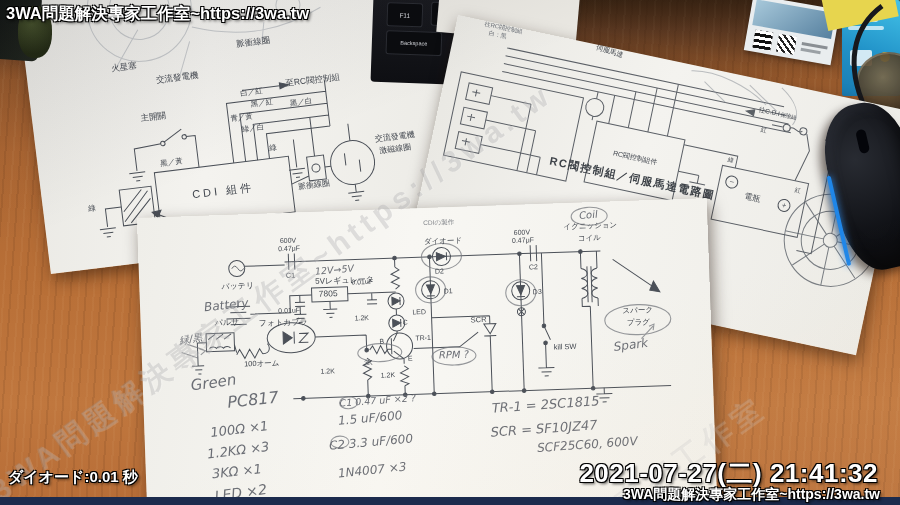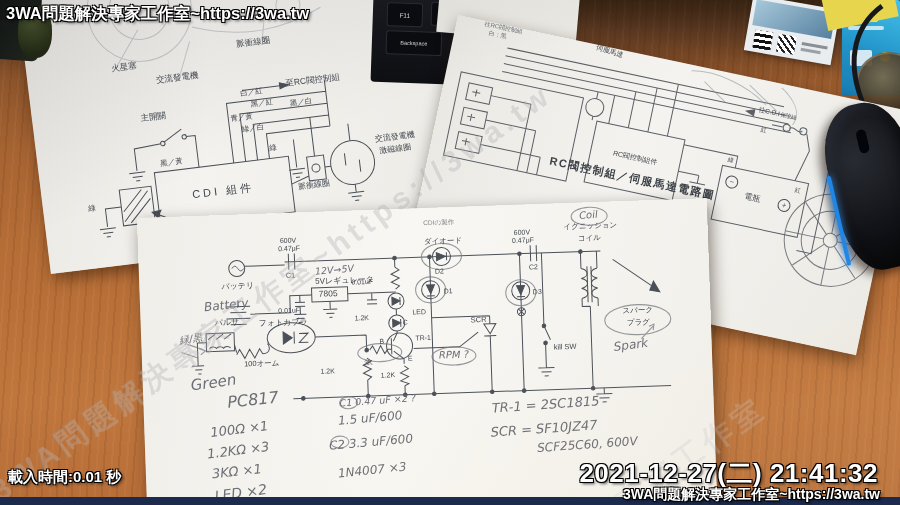--- a/index.html
+++ b/index.html
@@ -334,16 +334,16 @@
   <div class="abs" style="left:36px;top:26px;width:10px;height:24px;background:#04050a;border-radius:5px"></div>
   <div class="abs" style="left:-2px;top:64px;width:4px;height:92px;background:#1f86e8;border-radius:3px;box-shadow:0 0 7px #2a8cf0"></div>
 </div>
 
 <div class="wm" style="left:-18px;top:478px;transform:rotate(-36deg)">3WA問題解決專家工作室~https://3wa.tw</div>
 <div class="wm" style="left:430px;top:620px;transform:rotate(-36deg);color:rgba(150,150,156,.13)">3WA問題解決專家工作室~https://3wa.tw</div>
 
 <div class="cast"></div>
 
 <div class="ovl" style="left:6px;top:3px;font-size:16.5px">3WA問題解決專家工作室~https://3wa.tw</div>
-<div class="ovl" style="left:8px;top:468px;font-size:15px">載入時間:0.01 秒</div>
-<div class="ovl" style="right:22px;top:456px;font-size:26px;letter-spacing:.5px">2021-12-27(二) 21:41:32</div>
+<div class="ovl" style="left:8px;top:468px;font-size:15px">ダイオード:0.01 秒</div>
+<div class="ovl" style="right:22px;top:456px;font-size:26px;letter-spacing:.5px">2021-07-27(二) 21:41:32</div>
 <div class="ovl" style="right:20px;bottom:1px;font-size:14px;z-index:10">3WA問題解決專家工作室~https://3wa.tw</div>
 <div class="abs" style="left:0;bottom:0;width:900px;height:8px;background:#1c2b4d;z-index:9"></div>
 
 </body></html>

